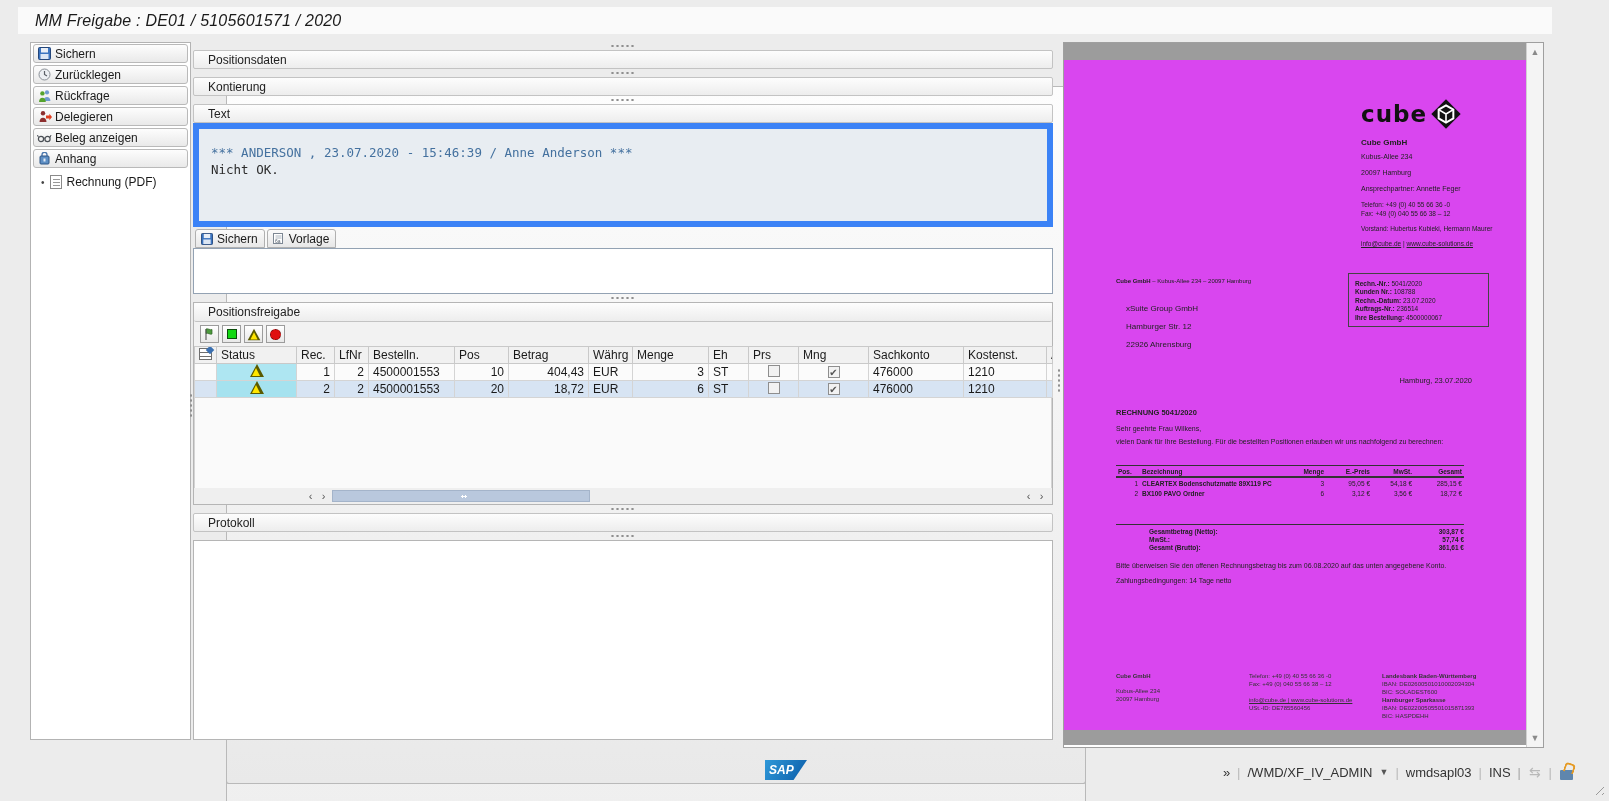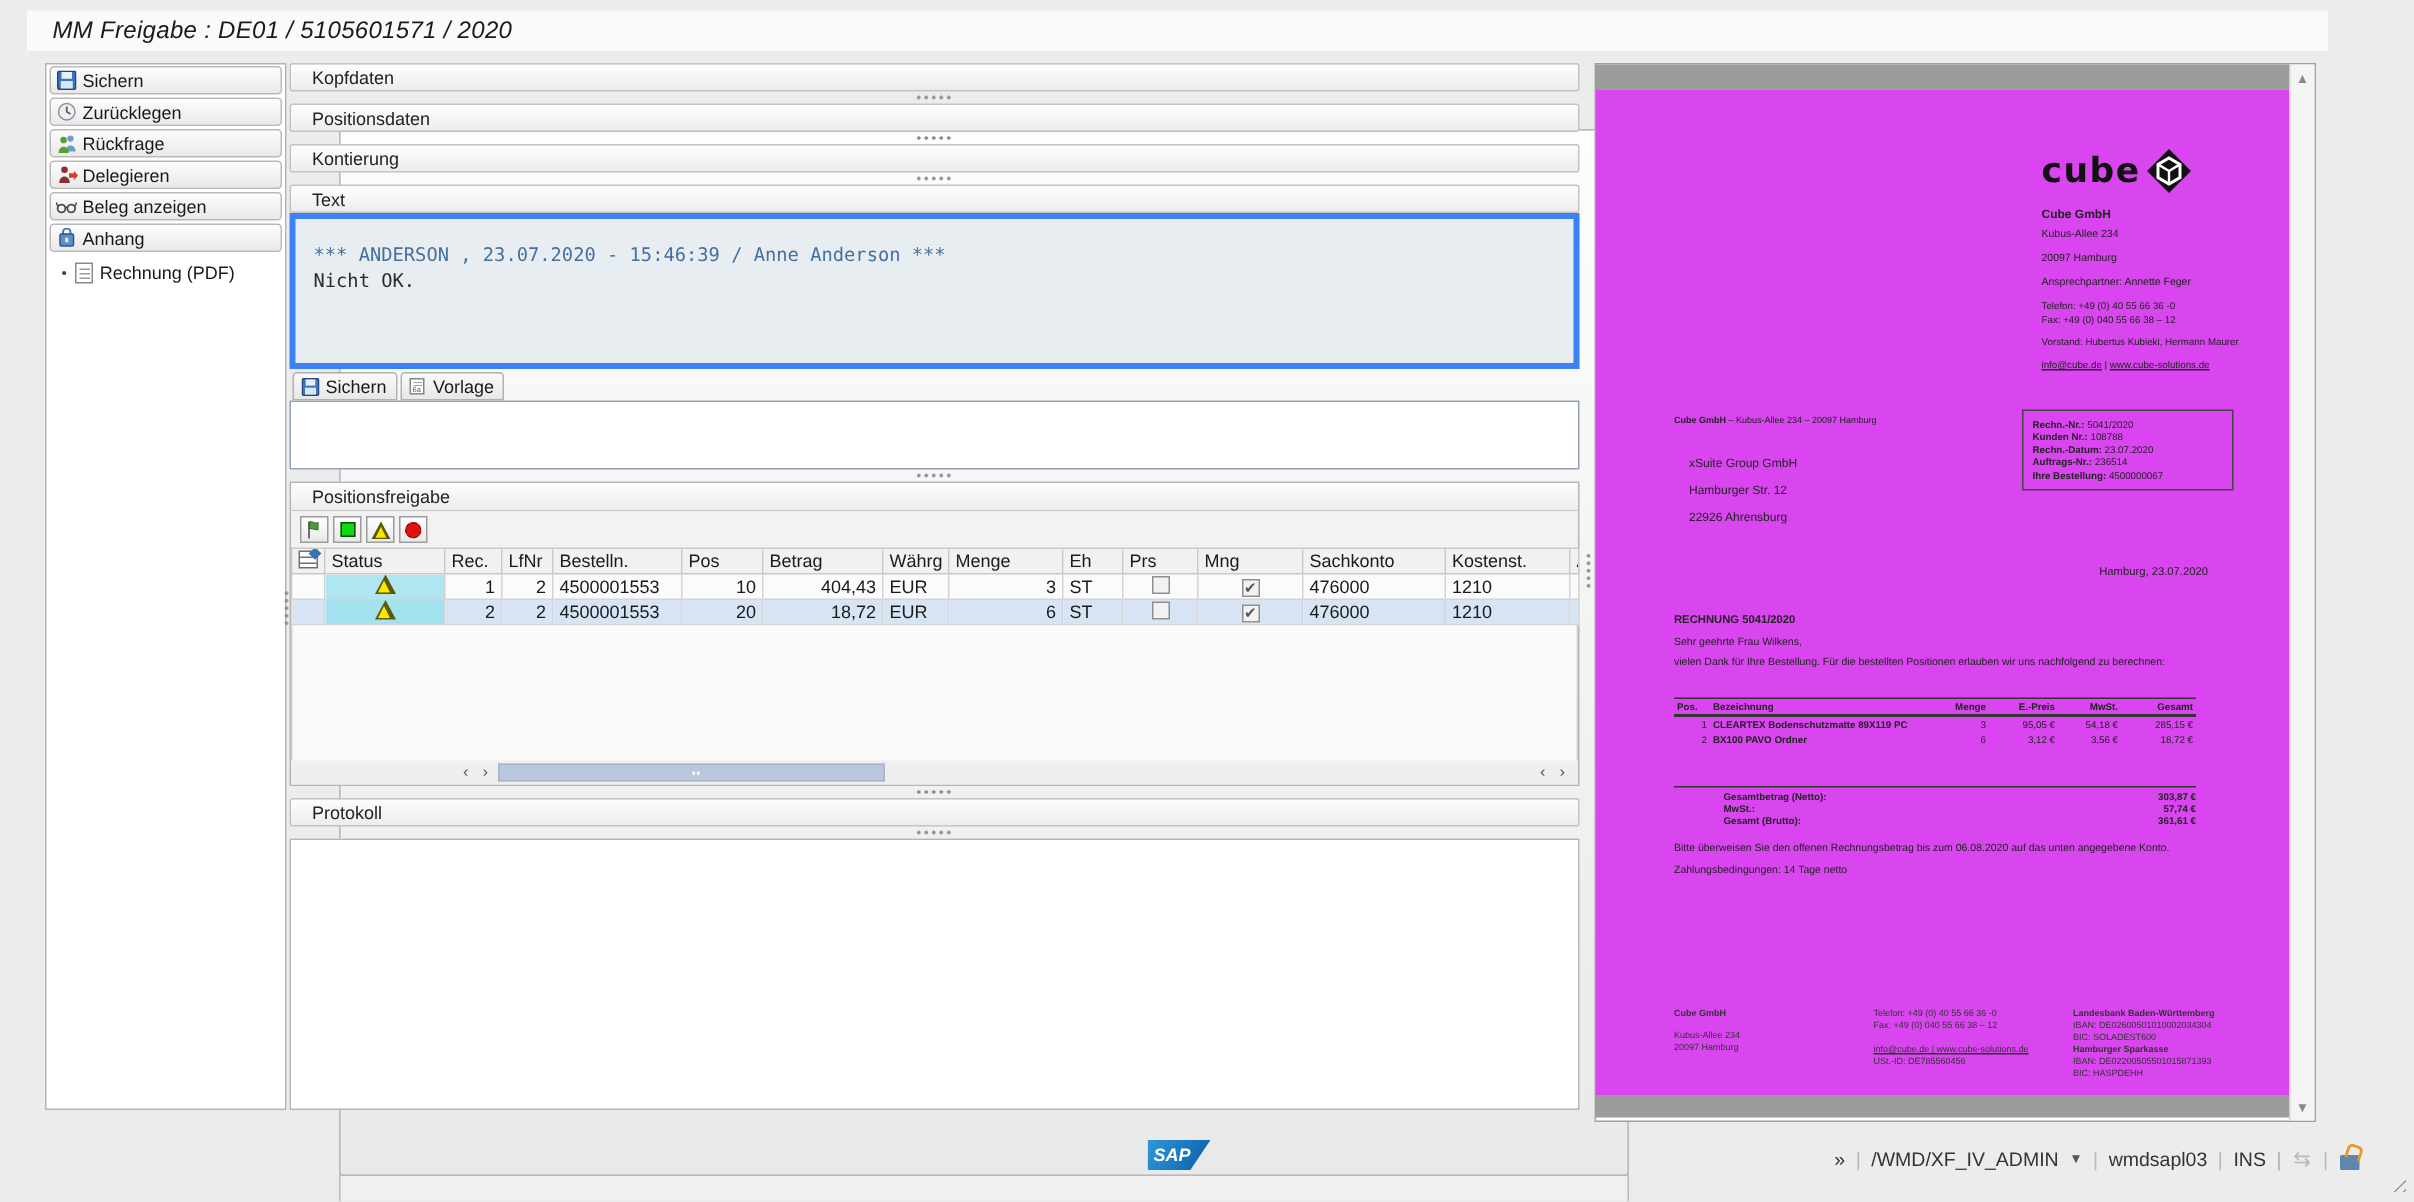--- a/index.html
+++ b/index.html
@@ -24,21 +24,21 @@
   .spacer { flex:1; }
 
   
   .center { position:absolute; left:193px; top:42px; width:860px; height:698px; display:flex; flex-direction:column; }
   .secbar { height:19px; background:linear-gradient(#fdfdfd,#ededed); border:1px solid #c3c3c3; border-radius:2px;
     font-size:12px; display:flex; align-items:center; padding-left:14px; color:#222; }
   .hsplit { height:8px; display:flex; align-items:center; justify-content:center; }
   .hdots { width:26px; height:4px; background:radial-gradient(circle,#8f8f8f 1px,transparent 1.3px); background-size:5px 4px; background-repeat:repeat-x; }
   .vdots { position:absolute; width:4px; height:26px; background:radial-gradient(circle,#8f8f8f 1px,transparent 1.3px); background-size:4px 5px; background-repeat:repeat-y; }
 
-  .textbox { height:104px; background:#e8edf2; border:4px solid #3b82f6; padding:15px 12px 0 12px;
+  .textbox { height:104px; background:#e8edf2; border:6px solid #3b82f6; padding:15px 12px 0 12px;
     font-family:"DejaVu Sans Mono","Liberation Mono",monospace; font-size:12.5px; line-height:17px; }
   .textbox .l1 { color:#44719f; }
   .textbox .l2 { color:#2b2b2b; }
 
   .note-tabs { height:21px; display:flex; align-items:flex-end; gap:2px; padding-left:2px; }
   .tab-btn { display:flex; align-items:center; gap:3px; height:19px; padding:0 6px 0 3px; background:linear-gradient(#fbfbfb,#e7e7e7);
     border:1px solid #b0b0b0; border-radius:3px 3px 0 0; font-size:12px; }
   .notebox { height:46px; background:#fff; border:1px solid #93a2b3; }
 
   .posfrei { border:1px solid #b5b5b5; background:#f6f6f6; display:flex; flex-direction:column; height:203px; position:relative; }
@@ -204,23 +204,20 @@
       <span>Einstellungen</span>
     </div>
     <div class="side-btn center" style="margin-bottom:3px;">
       <span>Historie</span>
     </div>
   </div>
 
   <div class="vdots" style="left:189px; top:393px;"></div>
 
   <div class="center">
-    <div class="secbar">
-        <span>Kopfdaten</span>
-      </div>
     <div class="hsplit">
         <div class="hdots"></div>
       </div>
     <div class="secbar">
         <span>Positionsdaten</span>
       </div>
     <div class="hsplit">
         <div class="hdots"></div>
       </div>
     <div class="secbar">

